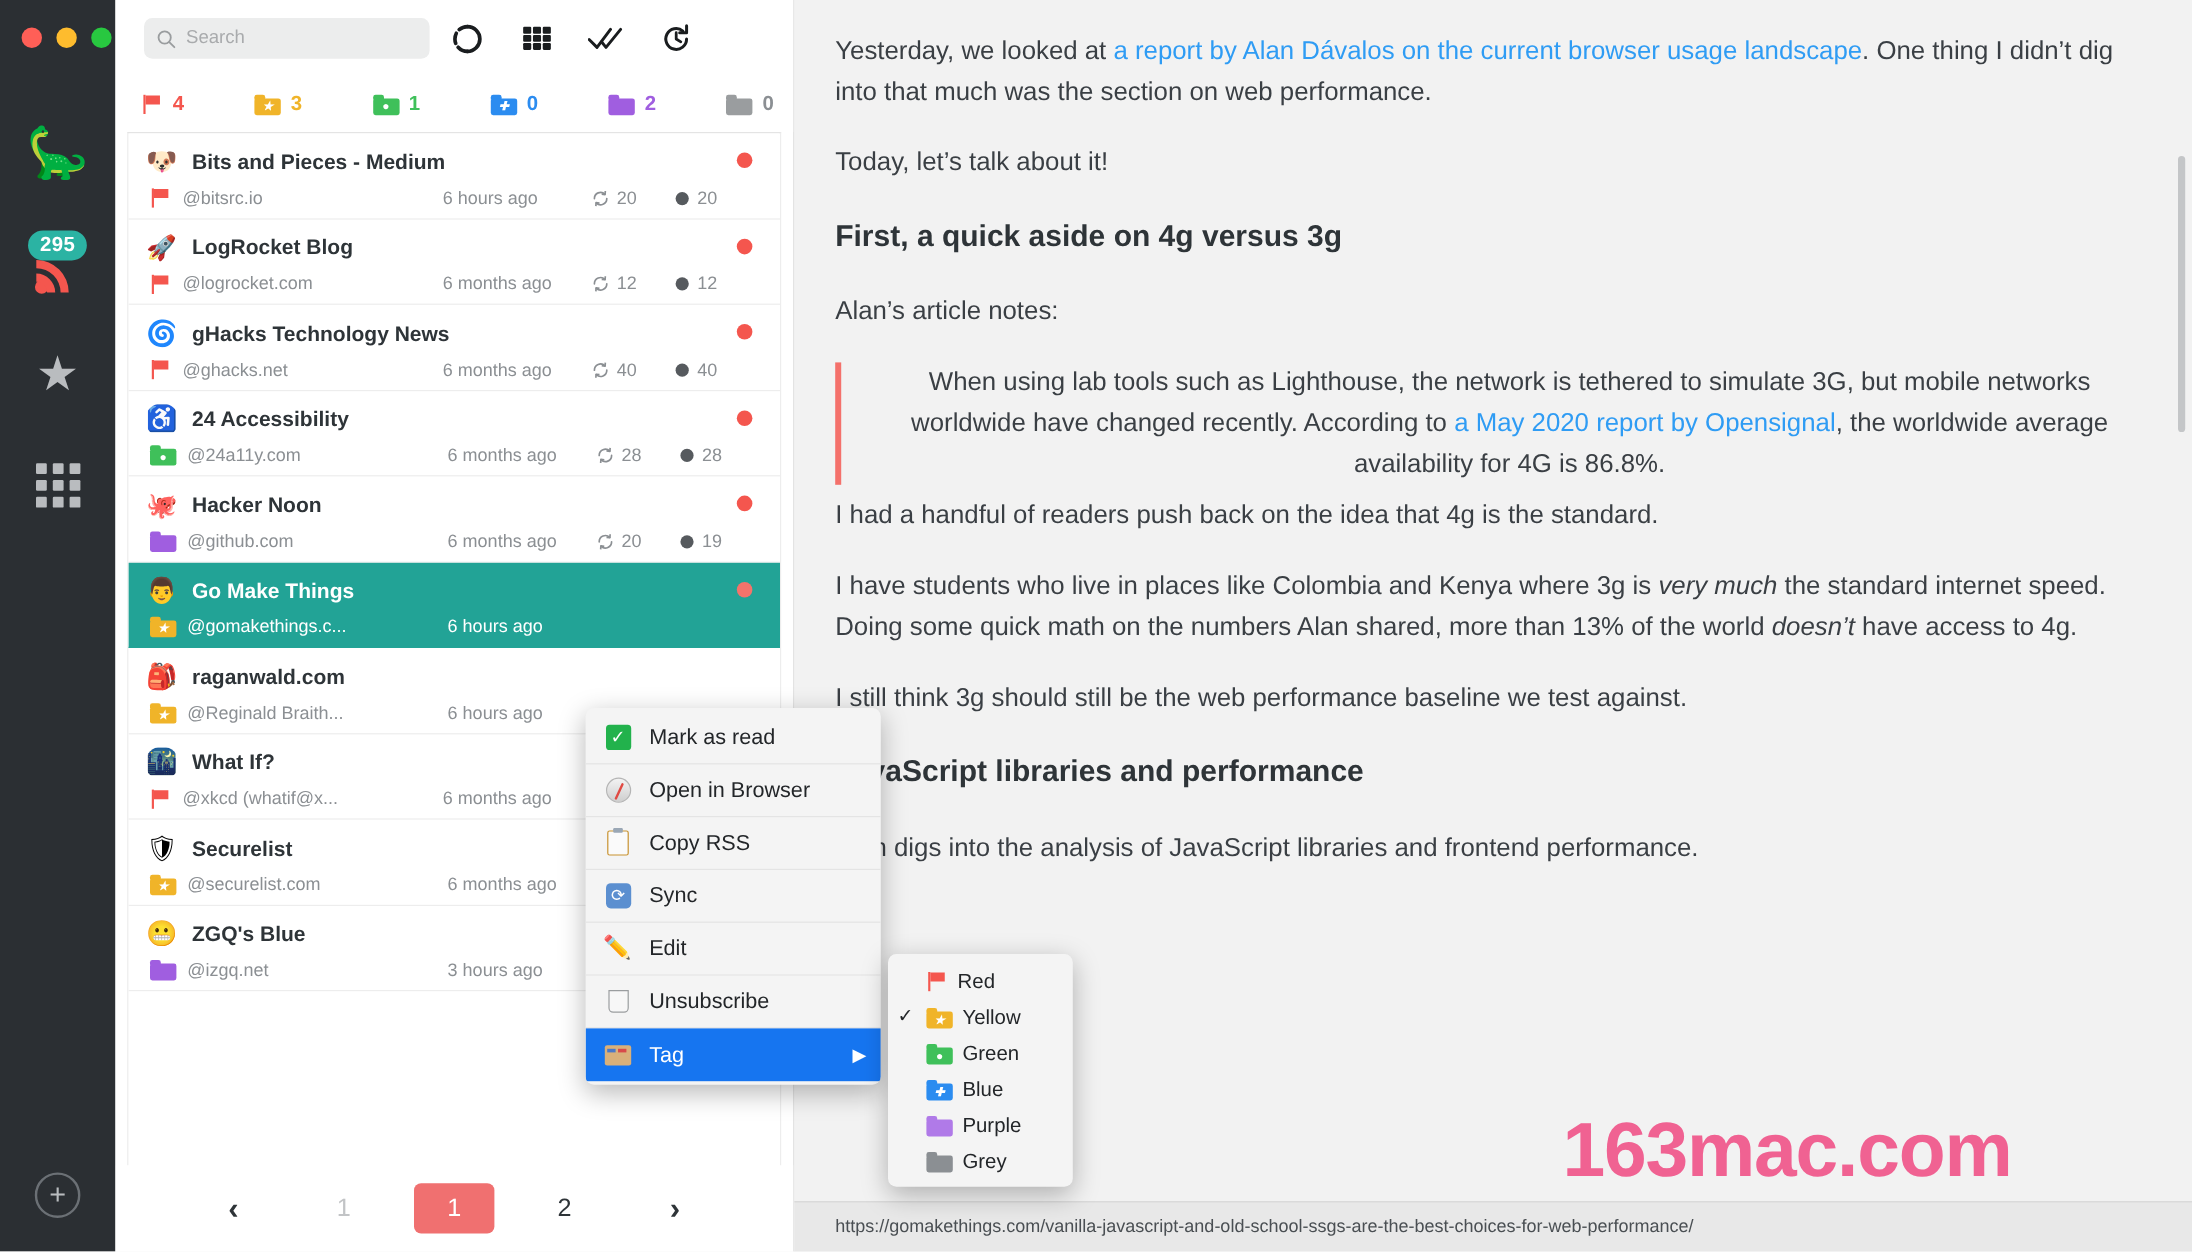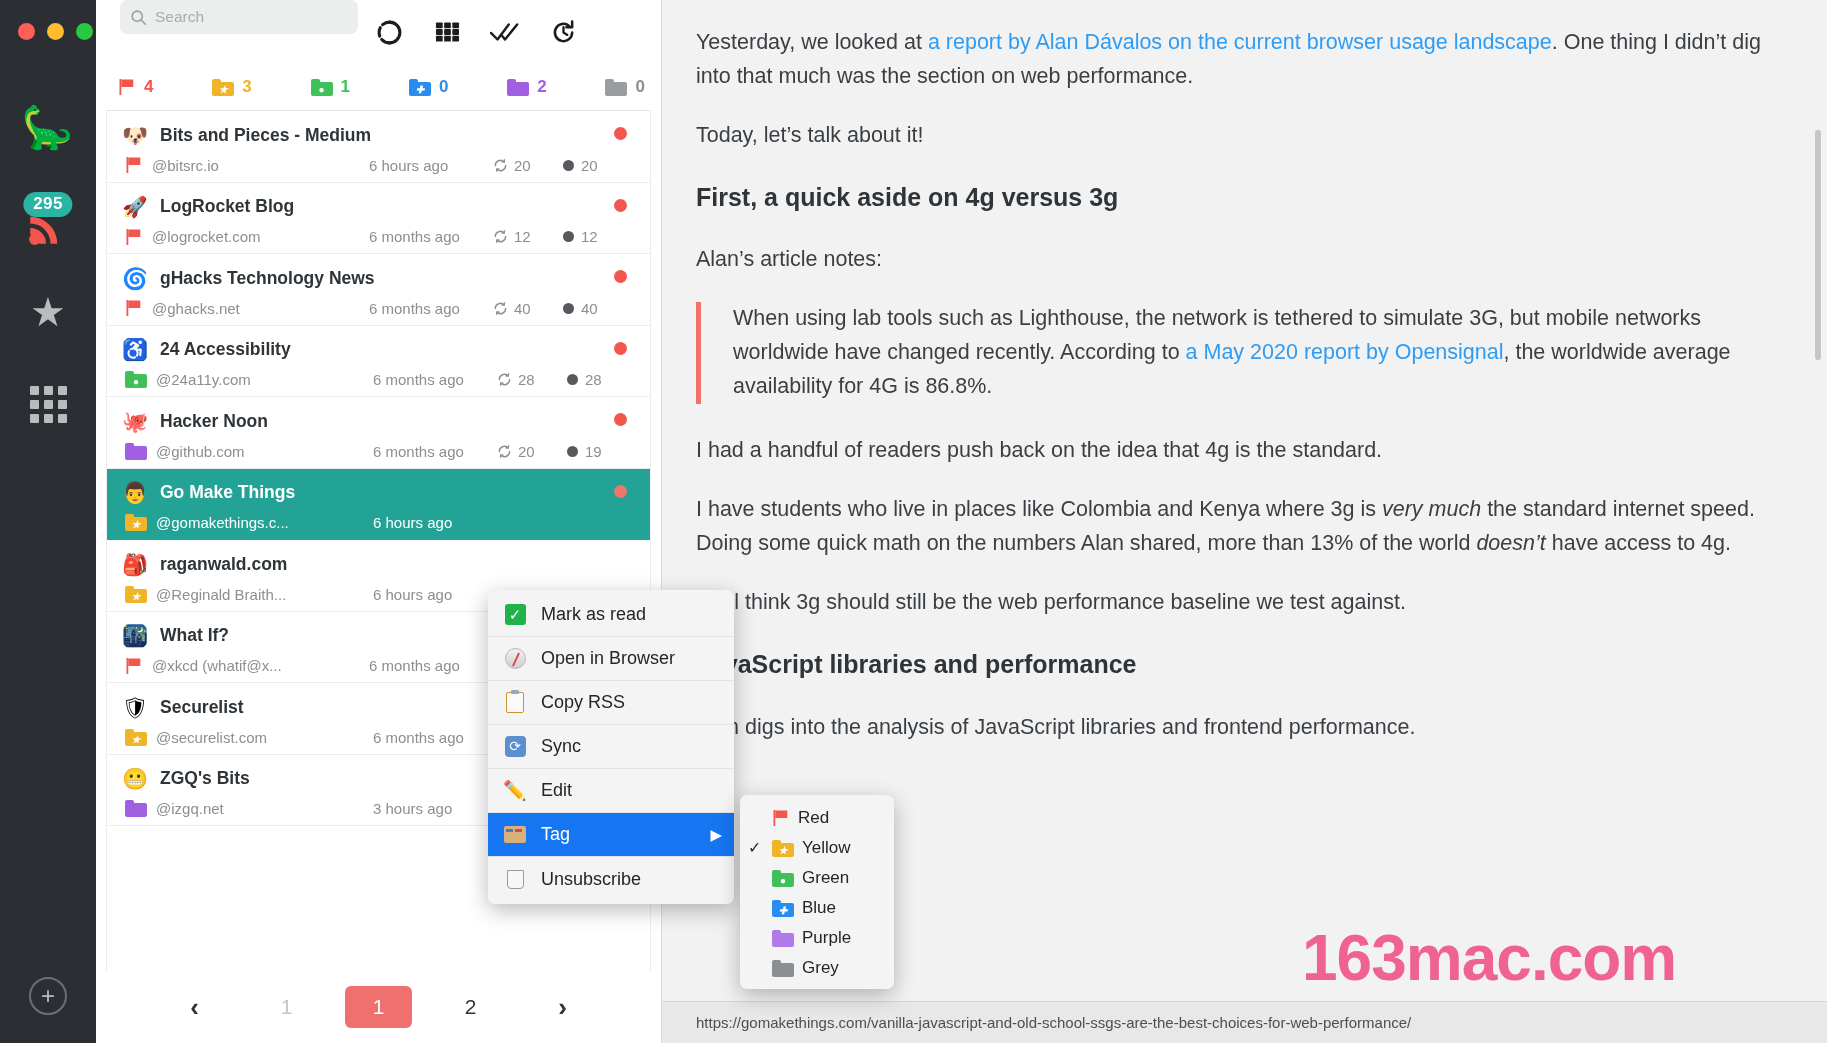--- a/index.html
+++ b/index.html
@@ -92,20 +92,21 @@
     width: 566px;
     flex: none;
     background: #ffffff;
     display: flex;
     flex-direction: column;
     border-right: 1px solid #dcdcdc;
   }
   .list-toolbar {
     height: 64px;
     display: flex;
+    align-items: center;
     padding: 0 26px 0 24px;
     gap: 0;
     background: #ffffff;
   }
   .searchbox {
     flex: none;
     width: 238px;
     height: 34px;
     background: #eceded;
     border-radius: 7px;
@@ -279,21 +280,22 @@
   .art-body h2 {
     font-size: 25px;
     font-weight: 600;
     color: #2e3438;
     margin: 4px 0 26px;
   }
   .art-body a { color: #2f9cf4; text-decoration: none; }
   .art-body blockquote {
     border-left: 5px solid #f4716b;
     padding-left: 32px;
-    margin: 0 0 30px 0;
+    margin: 0 0 9px 0;
+    text-align: center;
   }
   .art-body em { font-style: italic; }
 
   .scrollbar {
     position: absolute;
     right: 6px; top: 130px;
     width: 6px; height: 230px;
     background: #c4c6c8;
     border-radius: 3px;
   }
@@ -716,21 +718,21 @@
             </span>
             <span class="f-handle">@securelist.com</span>
             <span class="f-time">6 months ago</span>
             <span class="f-sync"></span>
             <span class="f-read"></span>
           </div>
         </div>
         <div class="feed-item">
           <div class="feed-row1">
             <span class="avatar circ">😬</span>
-            <span class="feed-title">ZGQ's Bits</span>
+            <span class="feed-title">ZGQ's Blue</span>
           </div>
           <span class="unread-dot"></span>
           <div class="feed-row2">
             <span class="folder">
               <i class="tab" style="background:#a05ee0"></i>
               <i class="body" style="background:#a05ee0"></i>
             </span>
             <span class="f-handle">@izgq.net</span>
             <span class="f-time">3 hours ago</span>
             <span class="f-sync">
@@ -816,35 +818,35 @@
           <span style="display:inline-block;width:21px;height:21px;background:#5b8fd0;border-radius:4px;color:#fff;font-size:14px;line-height:21px;text-align:center;">⟳</span>
         </span>
         <span>Sync</span>
       </div>
       <div class="ctxitem">
         <span class="ctxicon">
           <span style="font-size:19px;">✏️</span>
         </span>
         <span>Edit</span>
       </div>
+      <div class="ctxitem">
+        <span class="ctxicon">
+          <span style="display:inline-block;width:17px;height:19px;border:1.6px solid #9a9d9f;border-radius:0 0 4px 4px;background:#f7f7f7;"></span>
+        </span>
+        <span>Unsubscribe</span>
+      </div>
       <div class="ctxitem highlight">
         <span class="ctxicon">
           <span style="display:inline-block;width:22px;height:17px;background:#d9b07a;border-radius:2px;position:relative;">
             <i style="position:absolute;left:2px;top:3px;width:7px;height:3px;background:#4a78c8;display:block;"></i>
             <i style="position:absolute;left:11px;top:3px;width:7px;height:3px;background:#d84a4a;display:block;"></i>
           </span>
         </span>
         <span>Tag</span>
         <span class="ctxarrow">▶</span>
-      </div>
-      <div class="ctxitem">
-        <span class="ctxicon">
-          <span style="display:inline-block;width:17px;height:19px;border:1.6px solid #9a9d9f;border-radius:0 0 4px 4px;background:#f7f7f7;"></span>
-        </span>
-        <span>Unsubscribe</span>
       </div>
     </div>
 
   <div class="submenu" id="submenu">
       <div class="subitem">
         <span class="subcheck"></span>
         <svg class="flag" viewBox="0 0 18 18">
           <rect x="1.5" y="1" width="1.8" height="16" fill="#f4564e"></rect>
           <path d="M3.3 1.5h12v7.5h-12z" fill="#f4564e"></path>
         </svg>

